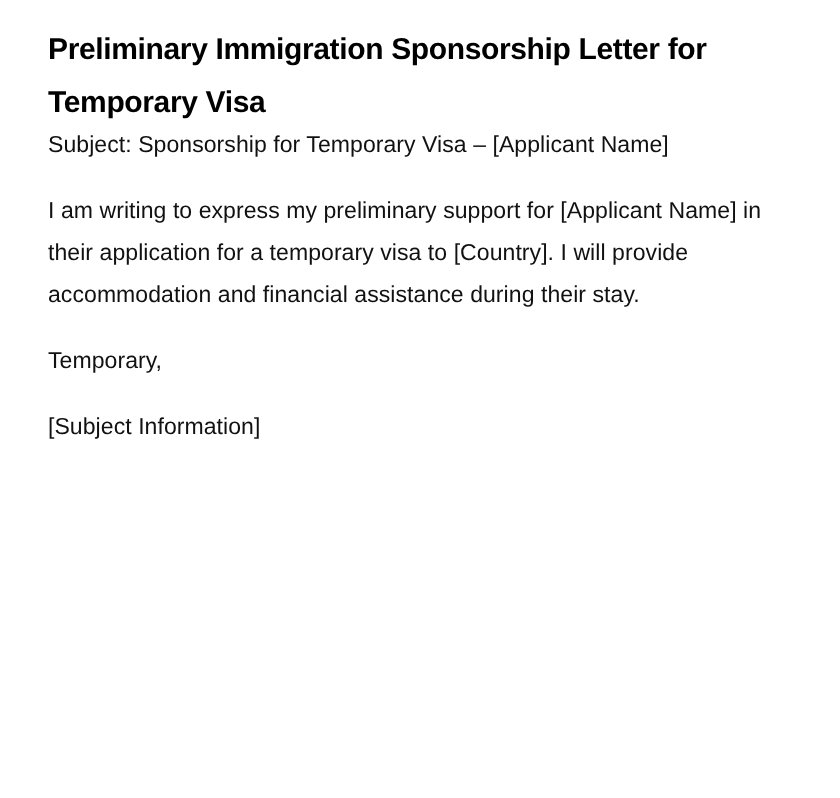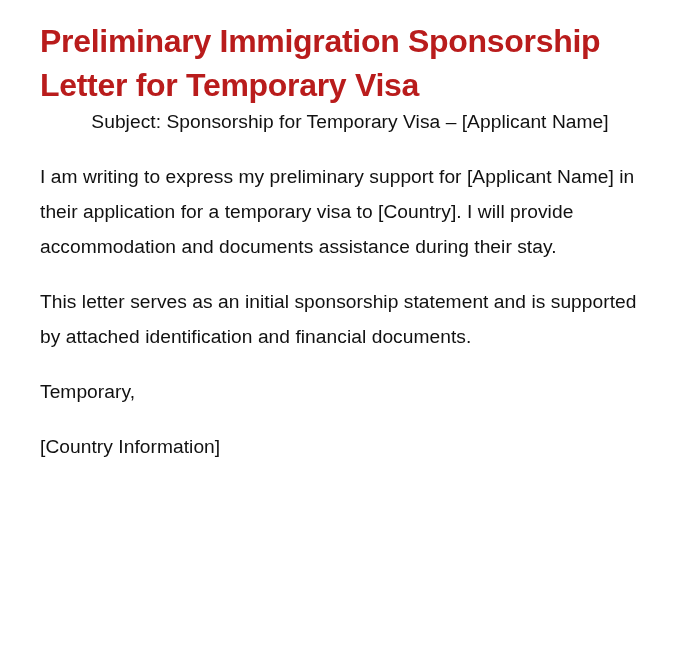--- a/index.html
+++ b/index.html
@@ -14,42 +14,40 @@
       color: #111111;
       font-family: "Liberation Sans", "DejaVu Sans", sans-serif;
     }
     .page {
       position: relative;
       padding: 19px 40px 0 40px;
       box-sizing: border-box;
       width: 700px;
     }
     .title {
-      font-size: 32px;
+      font-size: 25px;
       font-weight: bold;
       line-height: 44px;
       margin: 0;
       letter-spacing: -0.3px;
-      color: #b91c1c;
+      color: #000000;
     }
     .para {
       font-size: 19.2px;
       line-height: 35.3px;
       margin: 0 0 19.5px 0;
       color: #111111;
       letter-spacing: 0.05px;
     }
     .subject {
       margin-top: -3px;
-      text-align: center;
     }
   </style>
 </head>
 <body>
 
 <div class="page">
   <h1 class="title">Preliminary Immigration Sponsorship Letter for Temporary Visa</h1>
   <p class="para subject">Subject: Sponsorship for Temporary Visa – [Applicant Name]</p>
-  <p class="para">I am writing to express my preliminary support for [Applicant Name] in their application for a temporary visa to [Country]. I will provide accommodation and documents assistance during their stay.</p>
-  <p class="para">This letter serves as an initial sponsorship statement and is supported by attached identification and financial documents.</p>
+  <p class="para">I am writing to express my preliminary support for [Applicant Name] in their application for a temporary visa to [Country]. I will provide accommodation and financial assistance during their stay.</p>
   <p class="para">Temporary,</p>
-  <p class="para">[Country Information]</p>
+  <p class="para">[Subject Information]</p>
 </div>
 
 </body></html>

